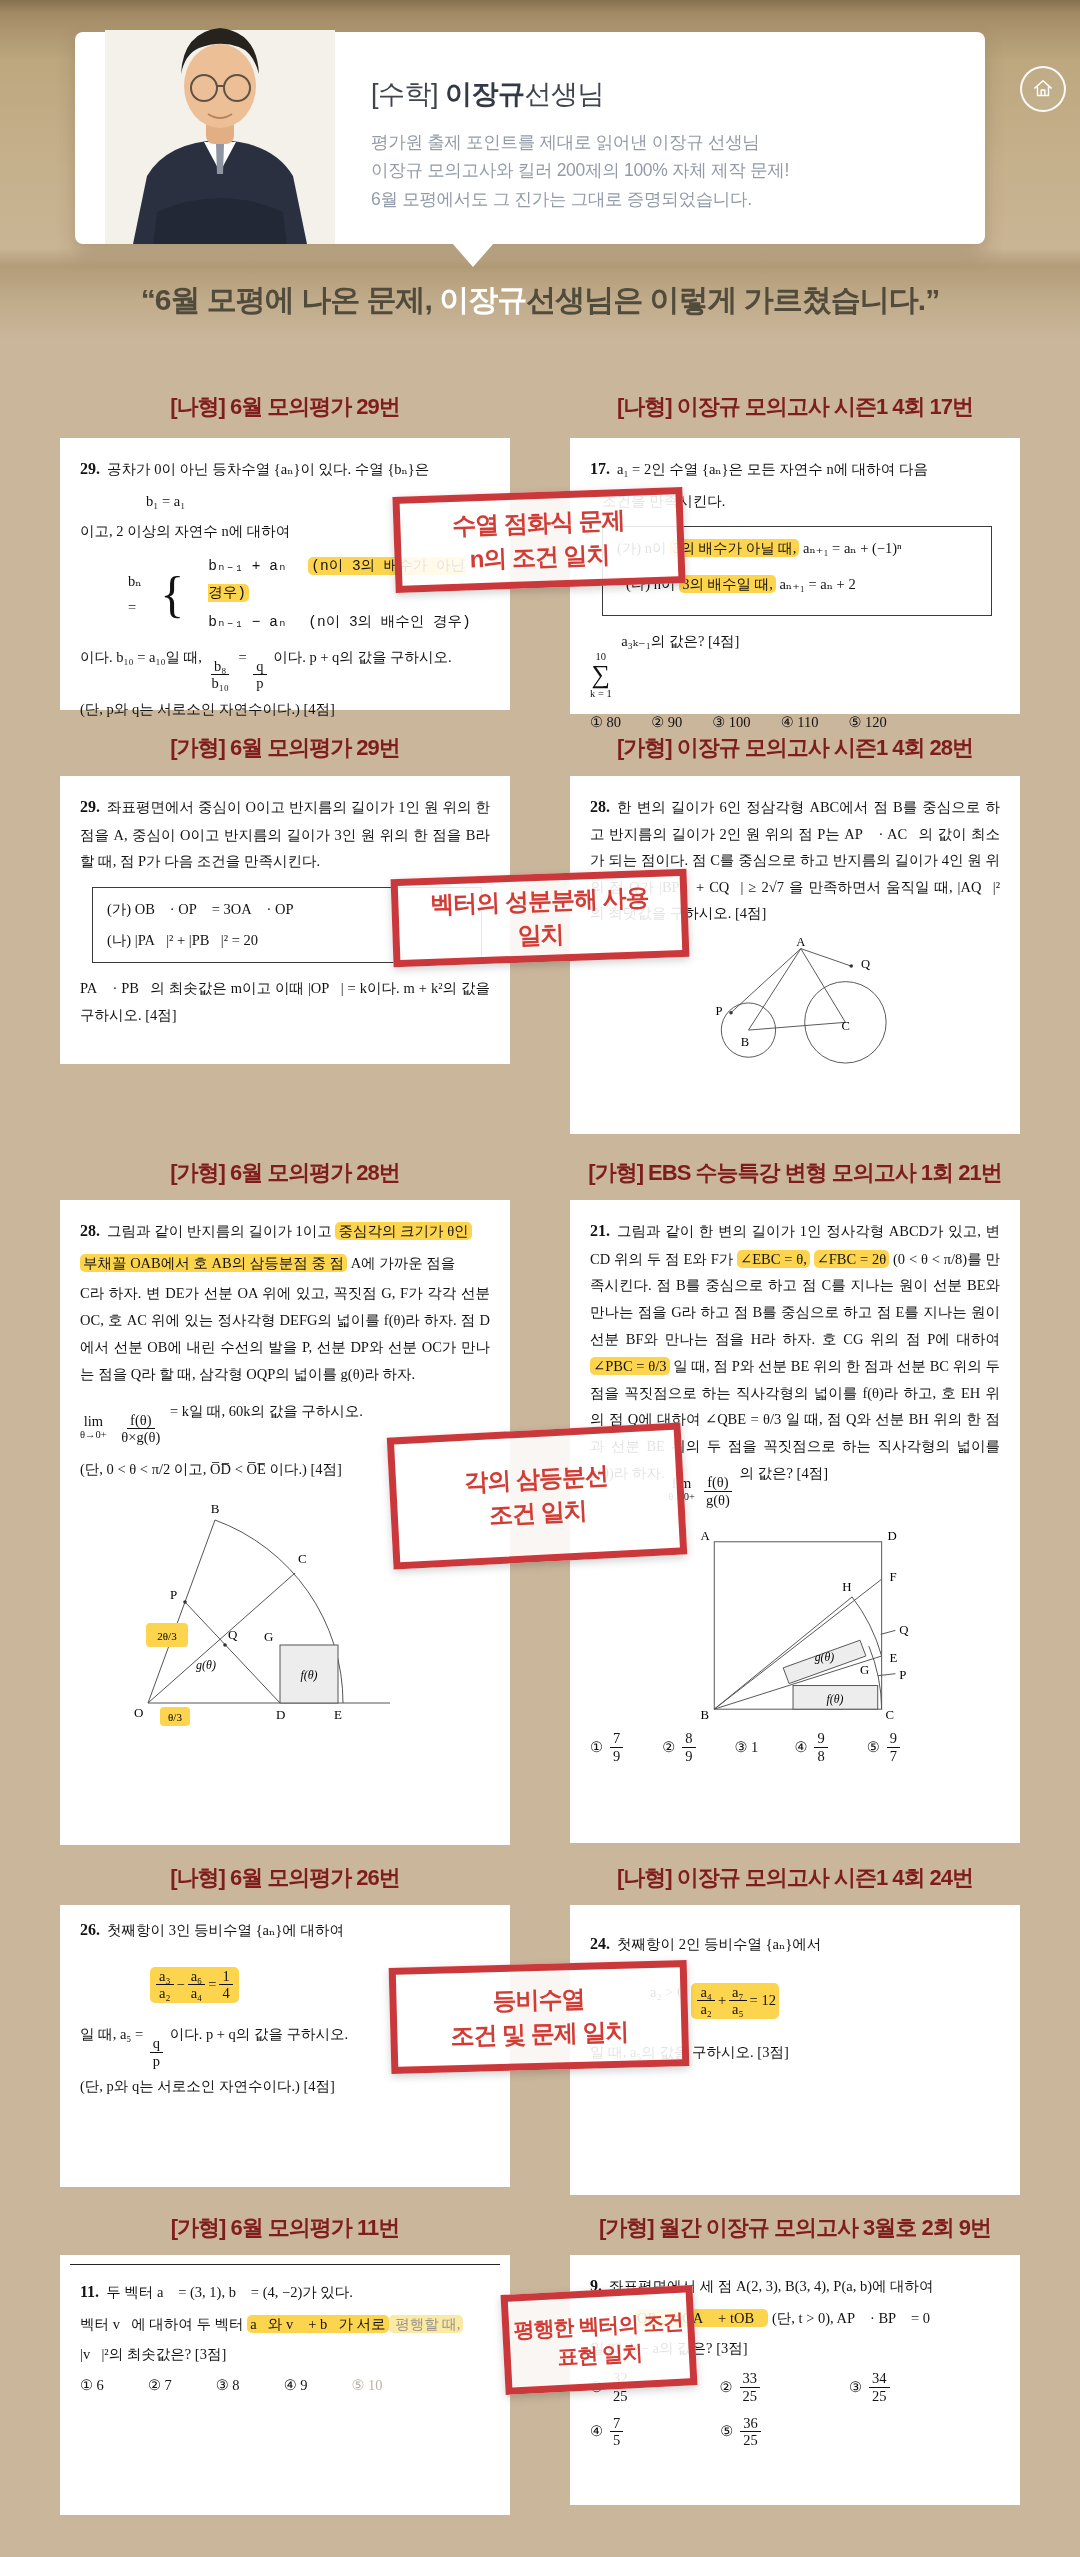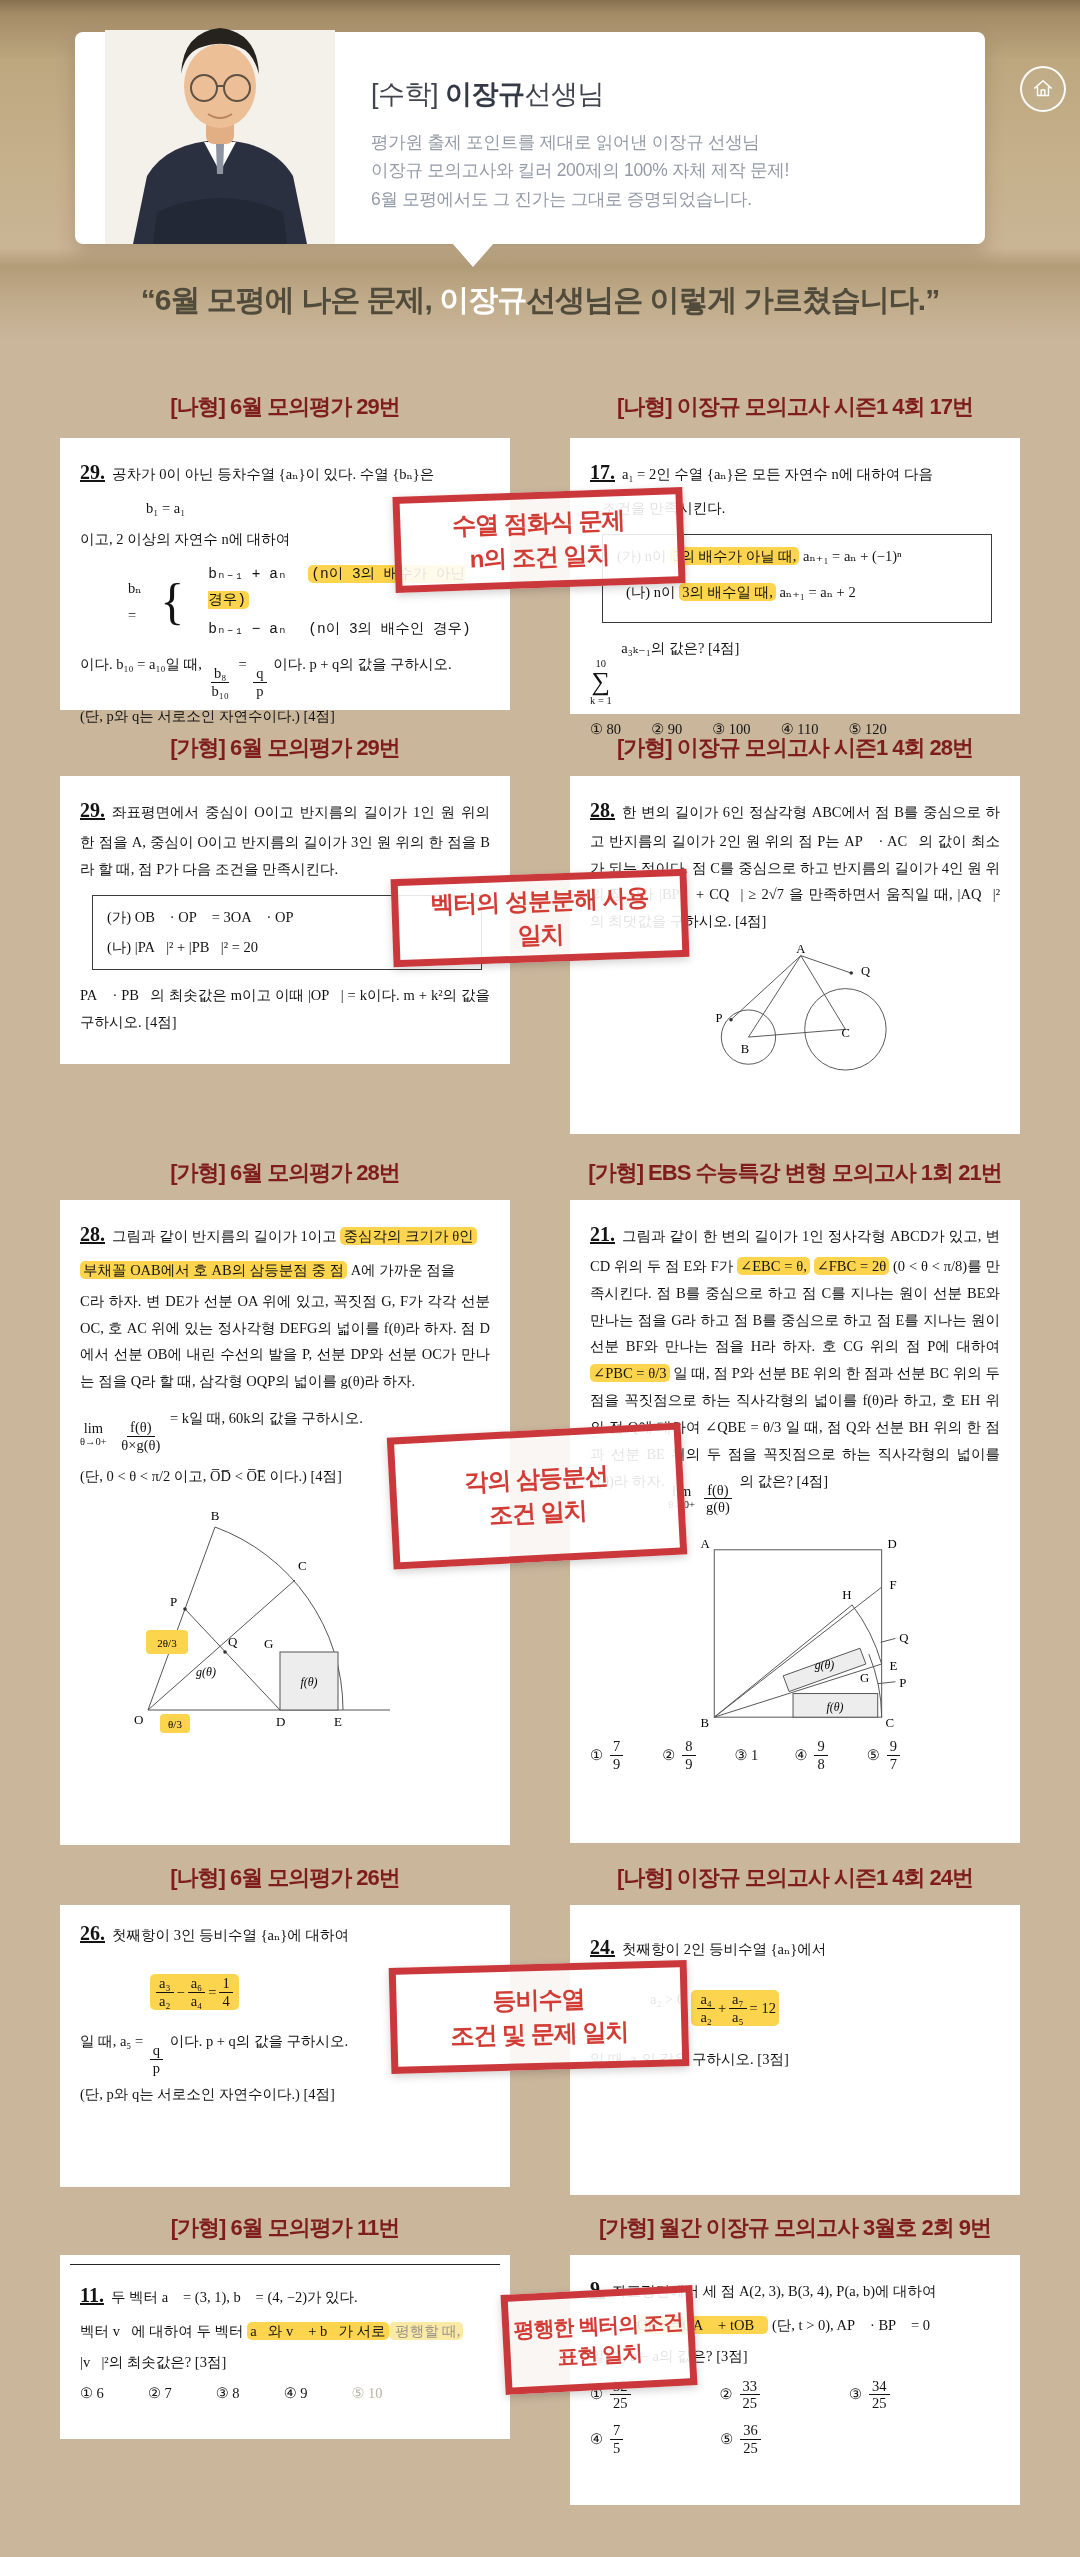--- a/index.html
+++ b/index.html
@@ -20,21 +20,21 @@
     display:flex;align-items:center;justify-content:center;cursor:pointer;background:rgba(255,255,255,0.06);}
   
   #quote{position:absolute;left:0;top:280px;width:100%;text-align:center;font-size:30px;font-weight:700;color:#514b3c;letter-spacing:-1px;}
   #quote .wt{color:#ffffff;font-weight:800;}
   
   .row-head{position:absolute;width:450px;text-align:center;font-weight:800;font-size:22px;color:#7f1d1d;white-space:nowrap;letter-spacing:-1px;}
   
   .card{position:absolute;background:#fff;box-sizing:border-box;padding:16px 20px;color:#131313;
     font-family:"Liberation Serif","DejaVu Serif",serif;font-size:14.5px;line-height:1.85;}
   .pline{margin:0 0 4px 0;}
-  .pnum{font-weight:700;font-size:20px;margin-right:7px;text-decoration:underline;}
+  .pnum{font-weight:700;font-size:16px;margin-right:7px;}
   .just{text-align:justify;}
   .hl{background:#fdd44e;border-radius:5px;padding:1px 3px;}
   .hl-soft{background:#fbe9a6;border-radius:5px;padding:1px 3px;color:#9a9589;}
   .cond-box{border:1.2px solid #3a3a3a;padding:8px 14px;margin:12px 8px 12px 12px;}
   .cases{display:flex;align-items:center;margin:6px 0 6px 48px;}
   .brace{font-size:50px;font-weight:400;line-height:.9;margin:0 8px 0 10px;}
   .case-col div{margin:2px 16px;font-family:Liberation Mono, monospace;}
   .case-f{display:inline-block;min-width:100px;}
   .frac{display:inline-flex;flex-direction:column;align-items:center;vertical-align:-9px;line-height:1.15;margin:0 3px;}
   .frac .fn{border-bottom:1px solid #111;padding:0 3px;text-align:center;}
@@ -354,21 +354,21 @@
         <span class="frac">
             <span class="fn">a₇</span>
             <span class="fd">a₅</span>
           </span>
         <span>= 12</span>
       </span>
     </div>
     <div class="pline">일 때, a₅의 값을 구하시오. [3점]</div>
   </div>
 
-  <div class="card" style="left:60px;top:2255px;width:450px;height:184px;padding-top:22px;">
+  <div class="card" style="left:60px;top:2255px;width:450px;height:260px;padding-top:22px;">
     <div class="scan-rule"></div>
     <div class="pline"><span class="pnum">11.</span><span>두 벡터 a⃗ = (3, 1), b⃗ = (4, −2)가 있다.</span></div>
     <div class="pline">
       <span>벡터 v⃗에 대하여 두 벡터 </span><span class="hl">a⃗와 v⃗ + b⃗가 서로</span><span class="hl-soft"> 평행할 때,</span>
     </div>
     <div class="pline">|v⃗|²의 최솟값은? [3점]</div>
     <div class="opt-row opt-row5" style="gap:44px;">
       <span class="opt">① 6</span>
       <span class="opt">② 7</span>
       <span class="opt">③ 8</span>

